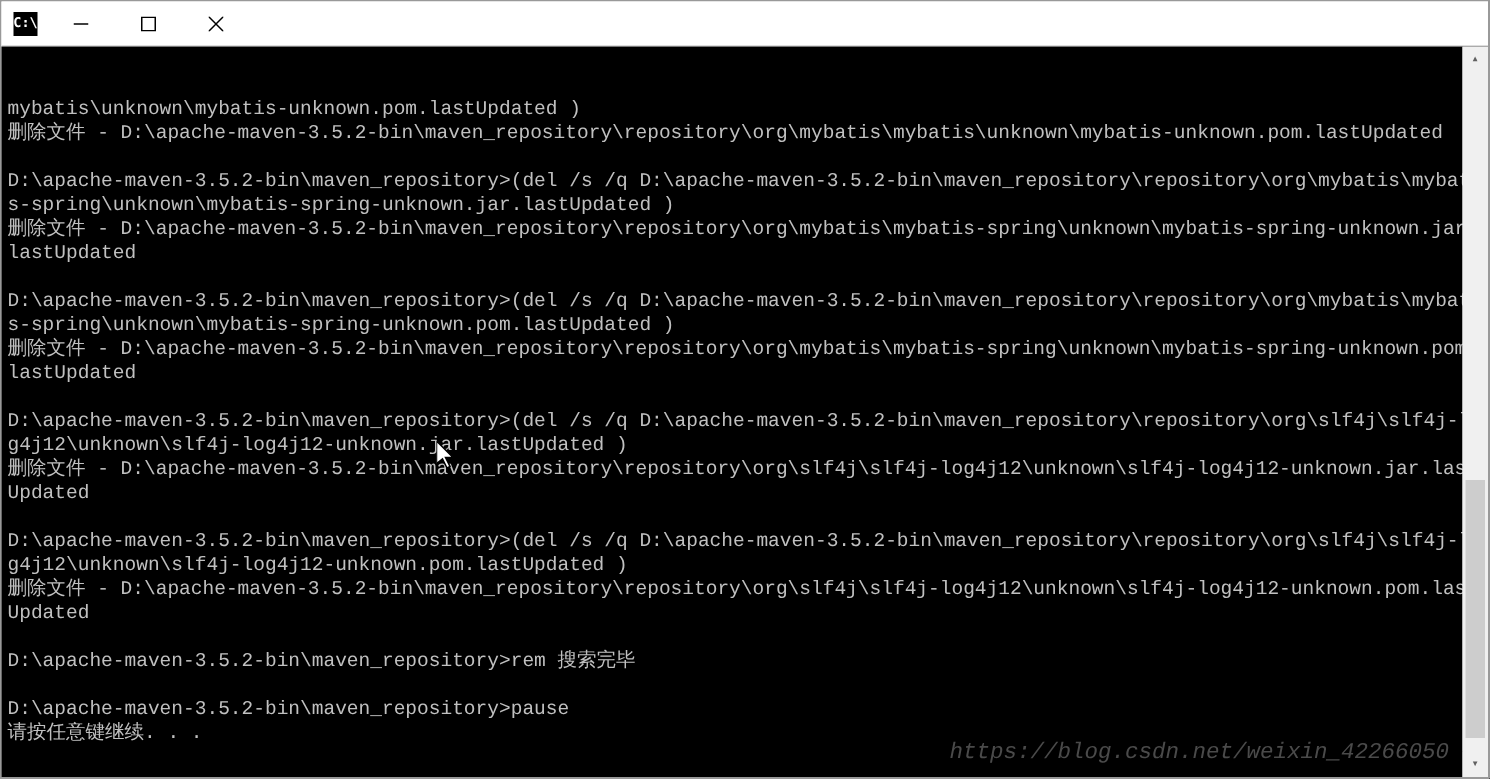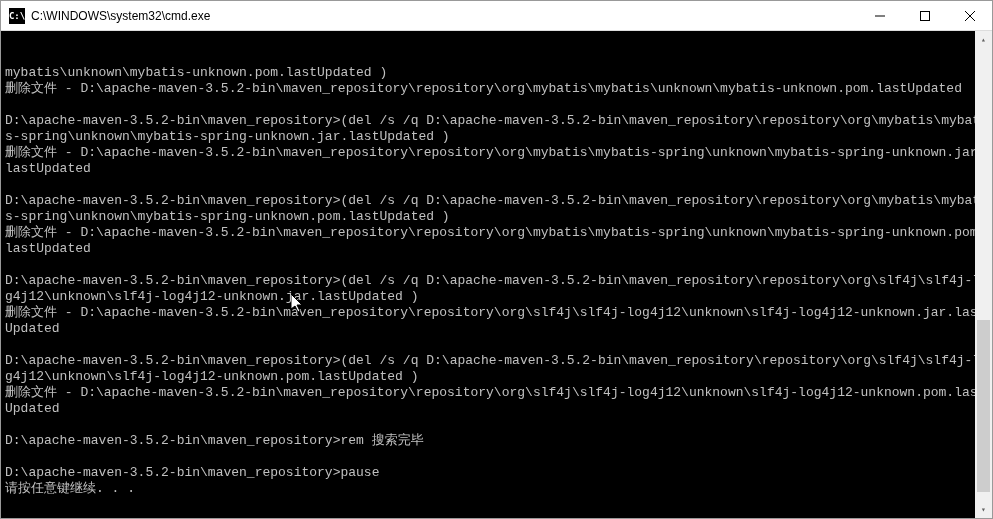--- a/index.html
+++ b/index.html
@@ -136,21 +136,20 @@
       pointer-events: none;
       z-index: 10;
     }
   </style>
 </head>
 <body>
 
 <div class="window">
   <div class="titlebar">
     <span class="title-icon">C:\</span>
-    <span class="title-text">C:\WINDOWS\system32\cmd.exe</span>
     <div class="window-controls">
       <div class="win-btn">
         <svg viewBox="0 0 10 10">
             <line x1="0" y1="5" x2="10" y2="5" stroke="#000" stroke-width="1"></line>
           </svg>
       </div>
       <div class="win-btn">
         <svg viewBox="0 0 10 10">
             <rect x="0.5" y="0.5" width="9" height="9" fill="none" stroke="#000" stroke-width="1"></rect>
           </svg>
@@ -177,20 +176,21 @@
 D:\apache-maven-3.5.2-bin\maven_repository&gt;(del /s /q D:\apache-maven-3.5.2-bin\maven_repository\repository\org\slf4j\slf4j-log4j12\unknown\slf4j-log4j12-unknown.jar.lastUpdated )
 删除文件 - D:\apache-maven-3.5.2-bin\maven_repository\repository\org\slf4j\slf4j-log4j12\unknown\slf4j-log4j12-unknown.jar.lastUpdated
 
 D:\apache-maven-3.5.2-bin\maven_repository&gt;(del /s /q D:\apache-maven-3.5.2-bin\maven_repository\repository\org\slf4j\slf4j-log4j12\unknown\slf4j-log4j12-unknown.pom.lastUpdated )
 删除文件 - D:\apache-maven-3.5.2-bin\maven_repository\repository\org\slf4j\slf4j-log4j12\unknown\slf4j-log4j12-unknown.pom.lastUpdated
 
 D:\apache-maven-3.5.2-bin\maven_repository&gt;rem 搜索完毕
 
 D:\apache-maven-3.5.2-bin\maven_repository&gt;pause
 请按任意键继续. . .</div>
+    <div class="watermark">https://blog.csdn.net/weixin_42266050</div>
     <div class="scrollbar">
       <div class="scroll-arrow">▴</div>
       <div class="scroll-track">
         <div class="scroll-thumb"></div>
       </div>
       <div class="scroll-arrow">▾</div>
     </div>
     <svg class="cursor-arrow" width="14" height="20" viewBox="0 0 14 20">
       <path d="M0 0 L0 15 L4 12 L7 18 L9 17 L6 11 L11 11 Z" fill="#fff" stroke="#000" stroke-width="1"></path>
     </svg>

